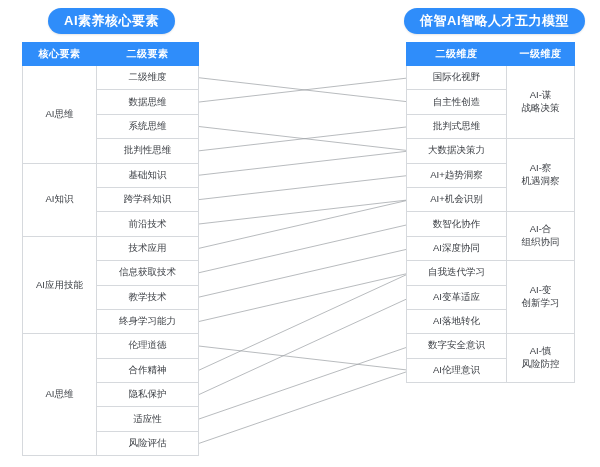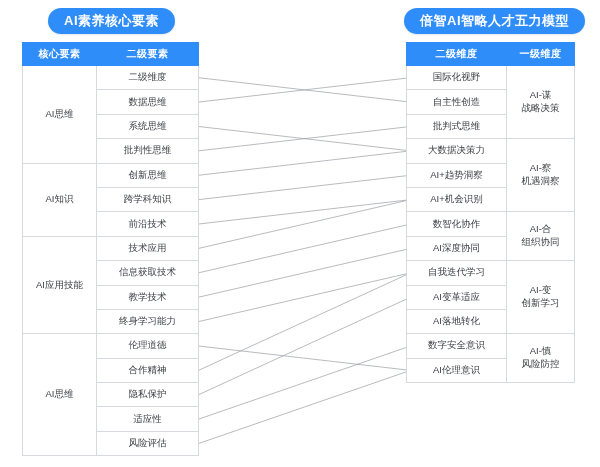--- a/index.html
+++ b/index.html
@@ -136,21 +136,21 @@
           <td>数据思维</td>
         </tr>
         <tr class="cell-row">
           <td>系统思维</td>
         </tr>
         <tr class="cell-row">
           <td>批判性思维</td>
         </tr>
         <tr class="cell-row">
           <td rowspan="3" class="grp">AI知识</td>
-          <td>创新思维</td>
+          <td>基础知识</td>
         </tr>
         <tr class="cell-row">
           <td>跨学科知识</td>
         </tr>
         <tr class="cell-row">
           <td>前沿技术</td>
         </tr>
         <tr class="cell-row">
           <td rowspan="4" class="grp">AI应用技能</td>
           <td>技术应用</td>

